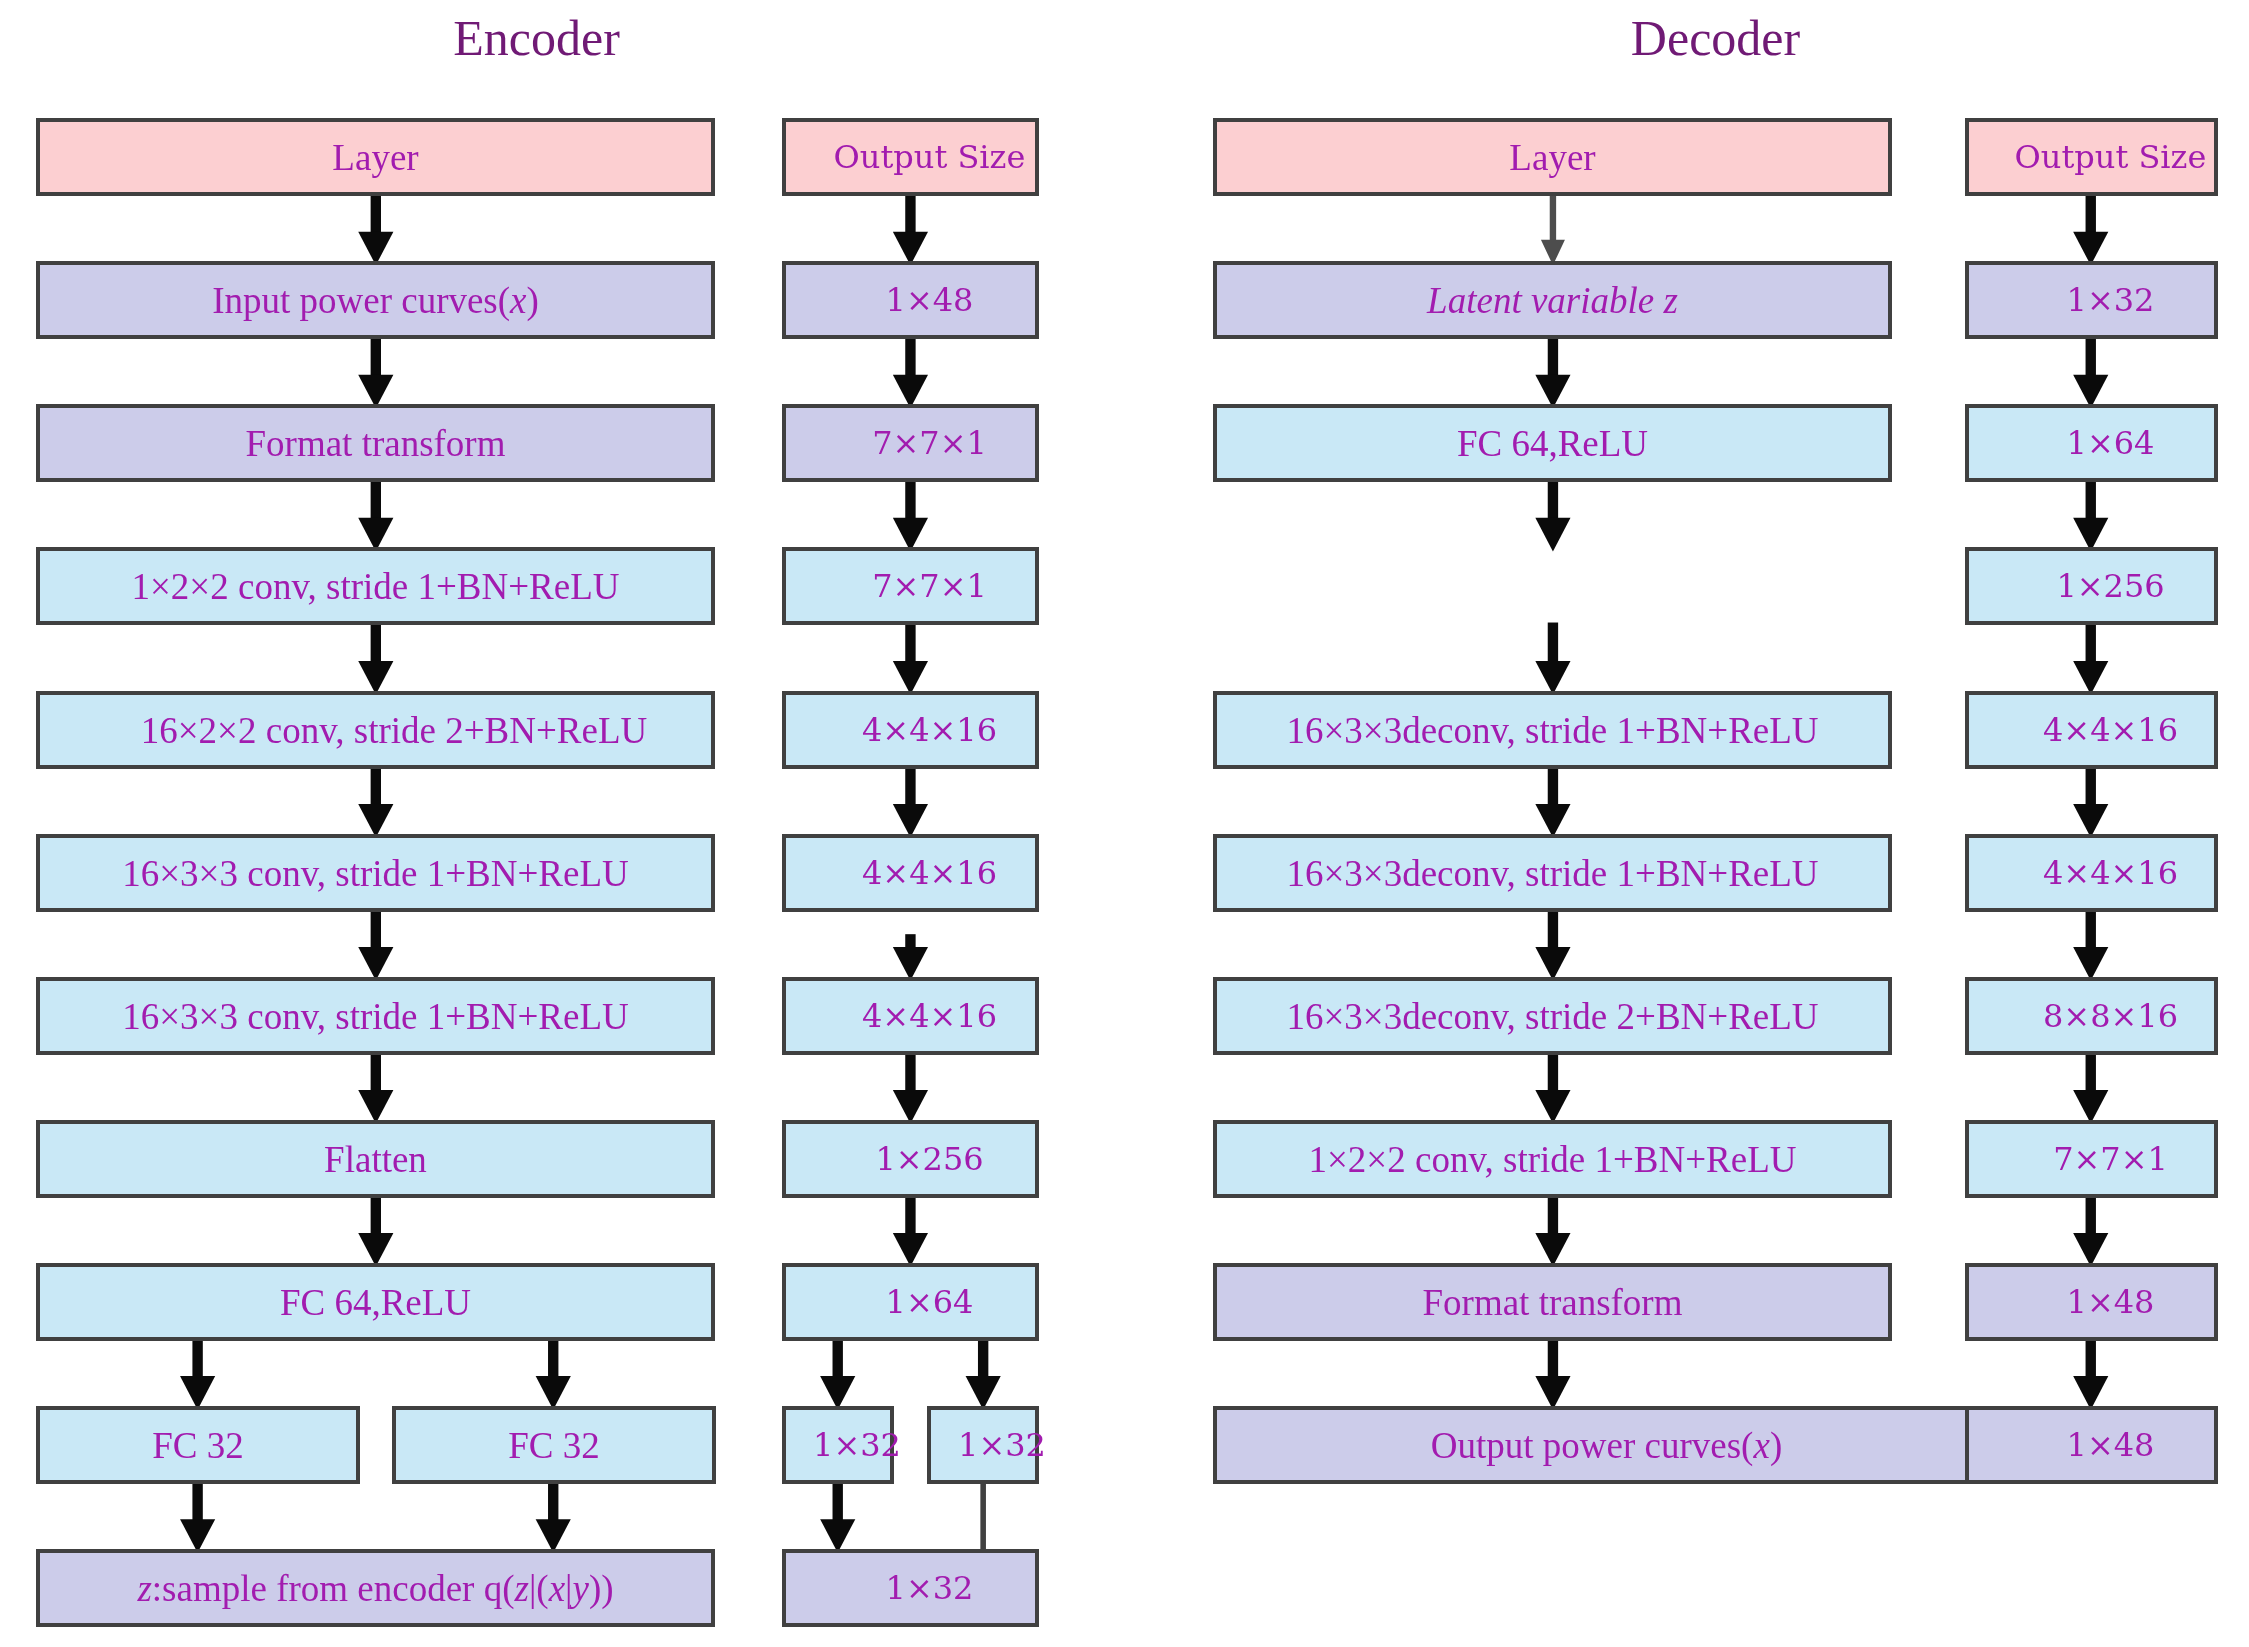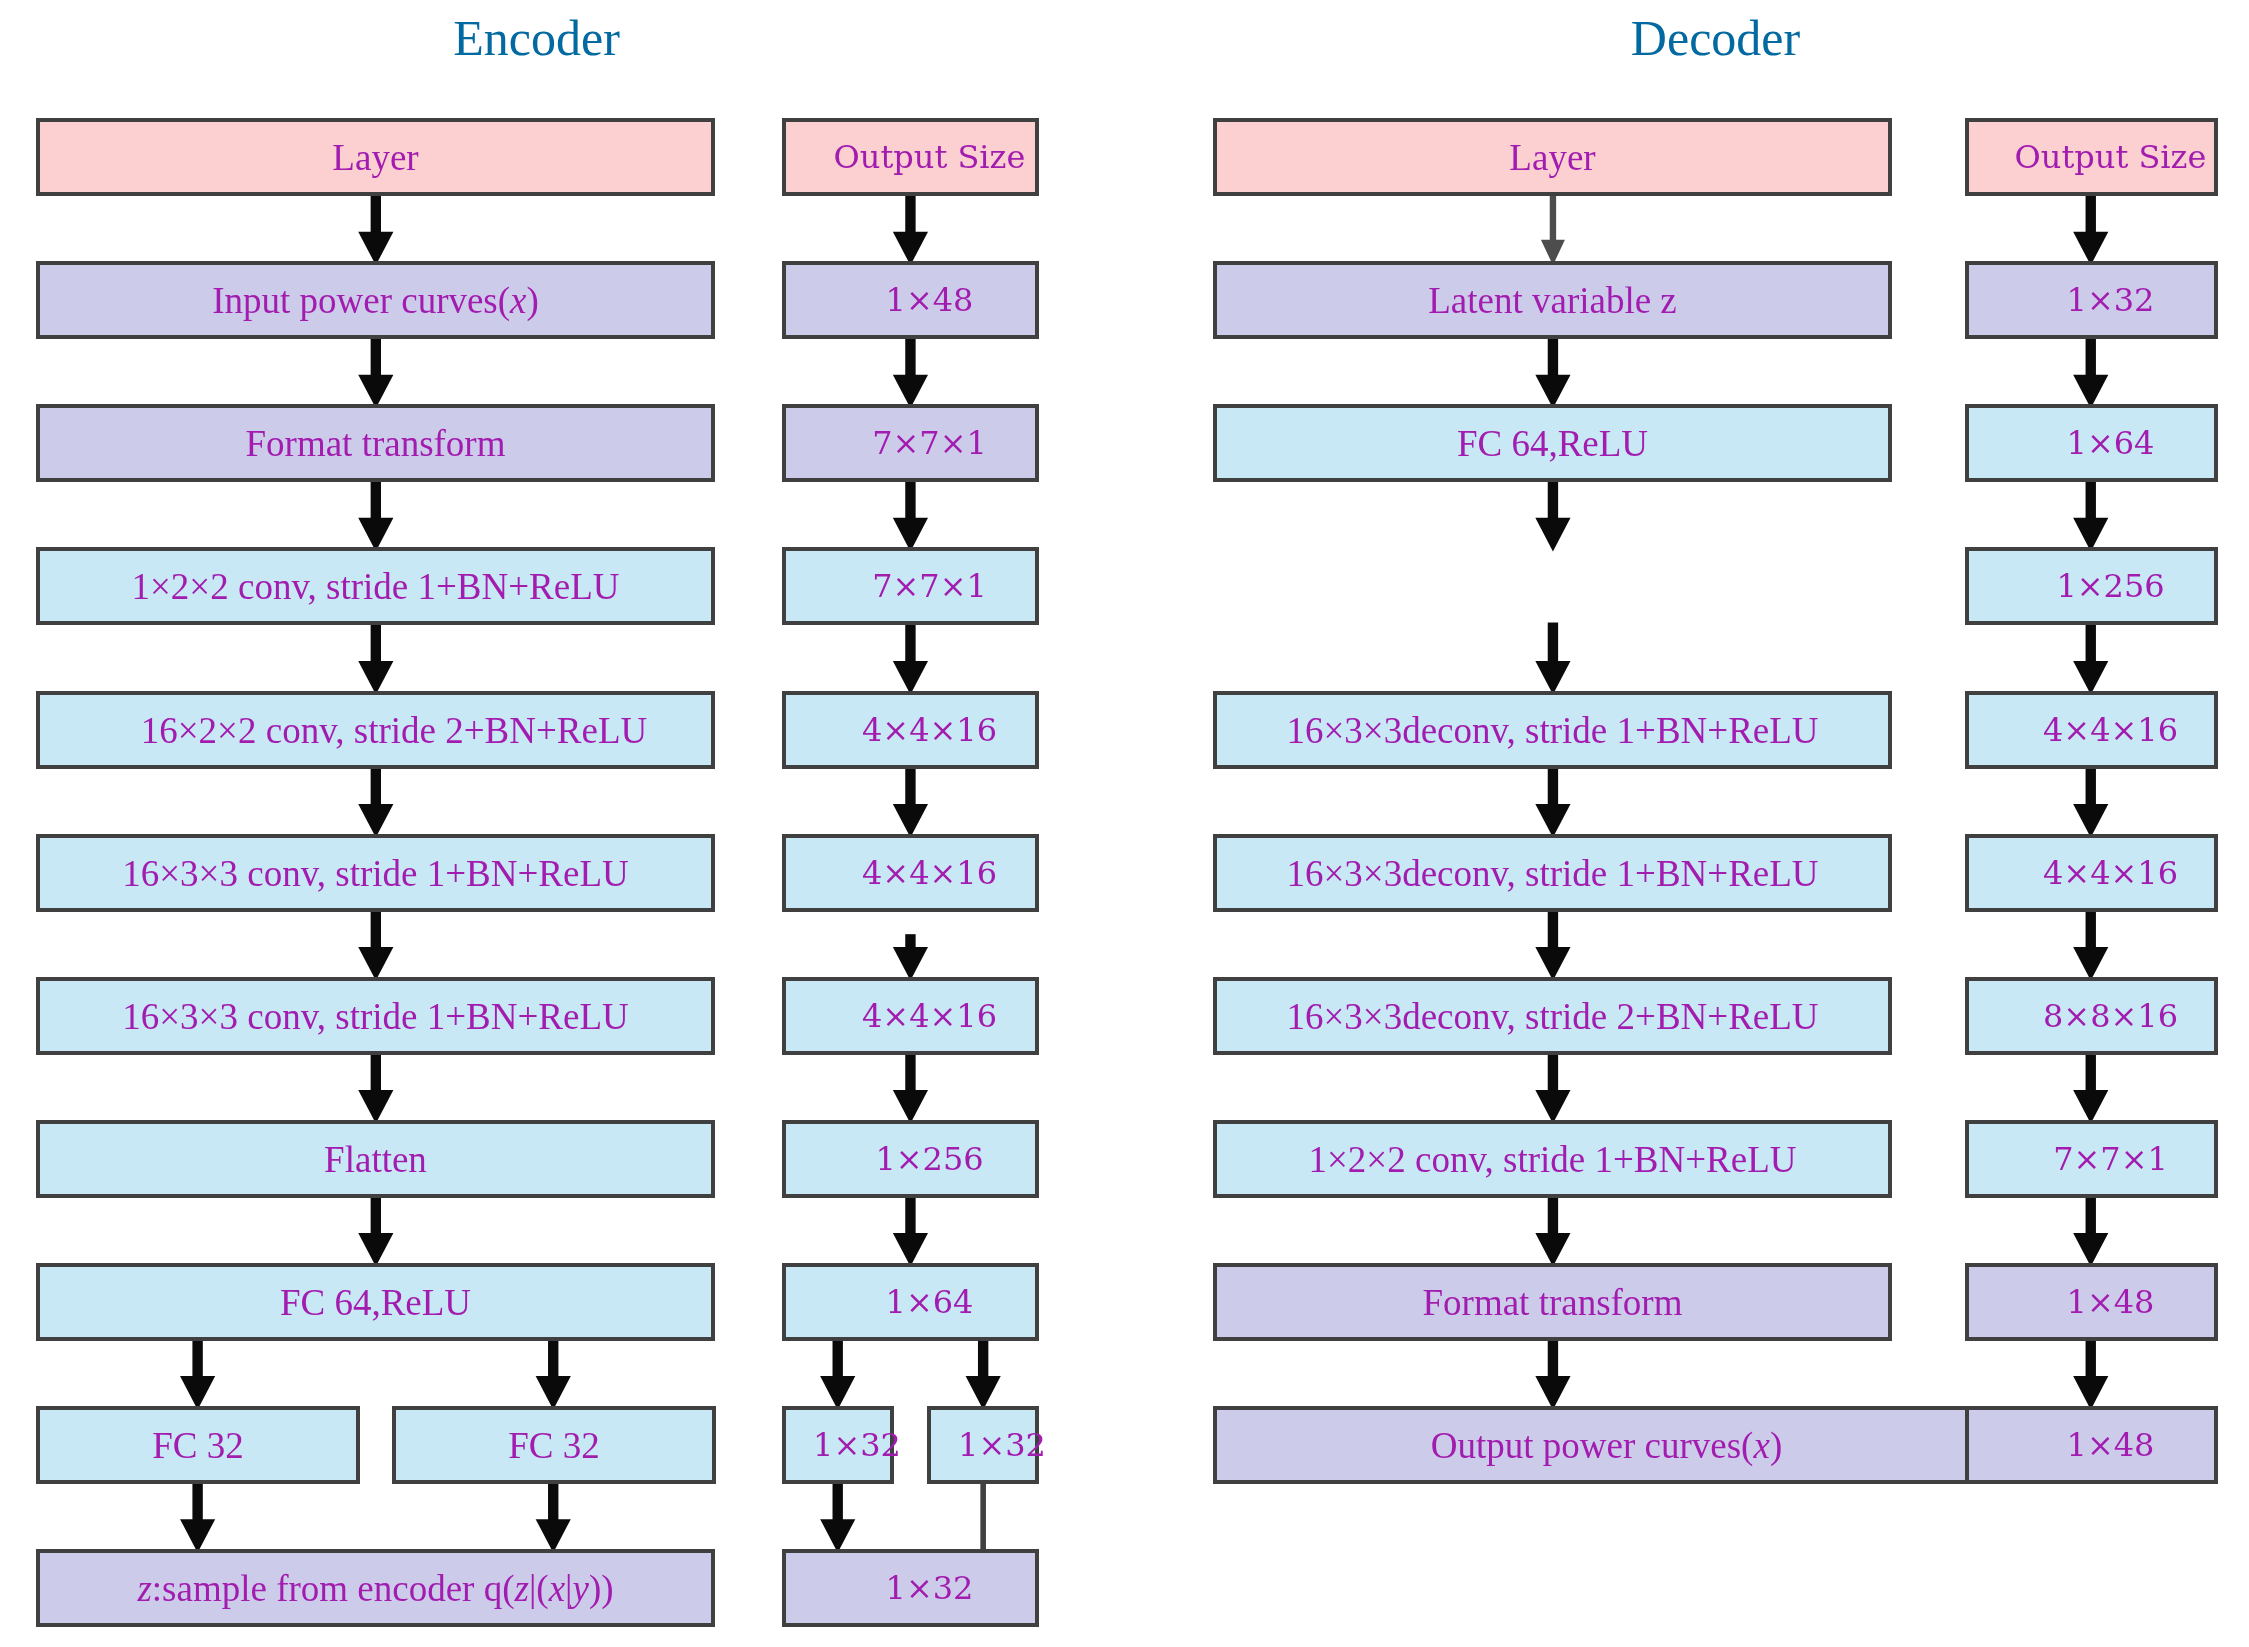--- a/index.html
+++ b/index.html
@@ -4,21 +4,21 @@
 <style>
   :root{
     --pink:#fccfd1; --lav:#ccccea; --cyan:#c9e8f6;
     --border:#404040; --arrow:#0a0a0a; --arrowgray:#4d4d4d;
   }
   html,body{margin:0;padding:0;background:#ffffff;}
   body{width:2250px;height:1647px;overflow:hidden;}
   .stage{position:absolute;left:0;top:0;width:2250px;height:1647px;}
   .title{
     position:absolute;width:799px;text-align:center;
-    font-family:"Liberation Serif",serif;font-size:50px;color:#0369a1;
+    font-family:"Liberation Serif",serif;font-size:50px;color:#701a75;
     top:11.2px;line-height:1.1;
   }
   .box{
     position:absolute;box-sizing:border-box;height:78px;
     border:4.8px solid var(--border);
     display:flex;align-items:center;justify-content:center;
     font-family:"Liberation Serif",serif;font-size:37px;color:#a21caf;
     line-height:1;white-space:nowrap;
   }
   .size{font-family:"DejaVu Serif",serif;font-size:32px;padding-left:38px;}
@@ -141,21 +141,21 @@
   <div class="box cyan size" style="left:782px;top:691px;width:257px;">4×4×16</div>
   <div class="box cyan size" style="left:782px;top:834px;width:257px;">4×4×16</div>
   <div class="box cyan size" style="left:782px;top:977px;width:257px;">4×4×16</div>
   <div class="box cyan size" style="left:782px;top:1120px;width:257px;">1×256</div>
   <div class="box cyan size" style="left:782px;top:1263px;width:257px;">1×64</div>
   <div class="box cyan size" style="left:782px;top:1406px;width:112px;">1×32</div>
   <div class="box cyan size" style="left:927px;top:1406px;width:112px;">1×32</div>
   <div class="box lav size" style="left:782px;top:1549px;width:257px;">1×32</div>
 
   <div class="box pink" style="left:1213px;top:118px;width:679px;">Layer</div>
-  <div class="box lav" style="left:1213px;top:261px;width:679px;">Latent variable z</div>
+  <div class="box lav" style="left:1213px;top:261px;width:679px;font-style:italic;">Latent variable z</div>
   <div class="box cyan" style="left:1213px;top:404px;width:679px;">FC 64,ReLU</div>
   <div class="box cyan" style="left:1213px;top:691px;width:679px;">16×3×3deconv, stride 1+BN+ReLU</div>
   <div class="box cyan" style="left:1213px;top:834px;width:679px;">16×3×3deconv, stride 1+BN+ReLU</div>
   <div class="box cyan" style="left:1213px;top:977px;width:679px;">16×3×3deconv, stride 2+BN+ReLU</div>
   <div class="box cyan" style="left:1213px;top:1120px;width:679px;">1×2×2 conv, stride 1+BN+ReLU</div>
   <div class="box lav" style="left:1213px;top:1263px;width:679px;">Format transform</div>
   <div class="box lav" style="left:1213px;top:1406px;width:787px;">Output power curves(<i>x</i>)</div>
 
   <div class="box pink size" style="left:1965px;top:118px;width:253px;">Output Size</div>
   <div class="box lav size" style="left:1965px;top:261px;width:253px;">1×32</div>

